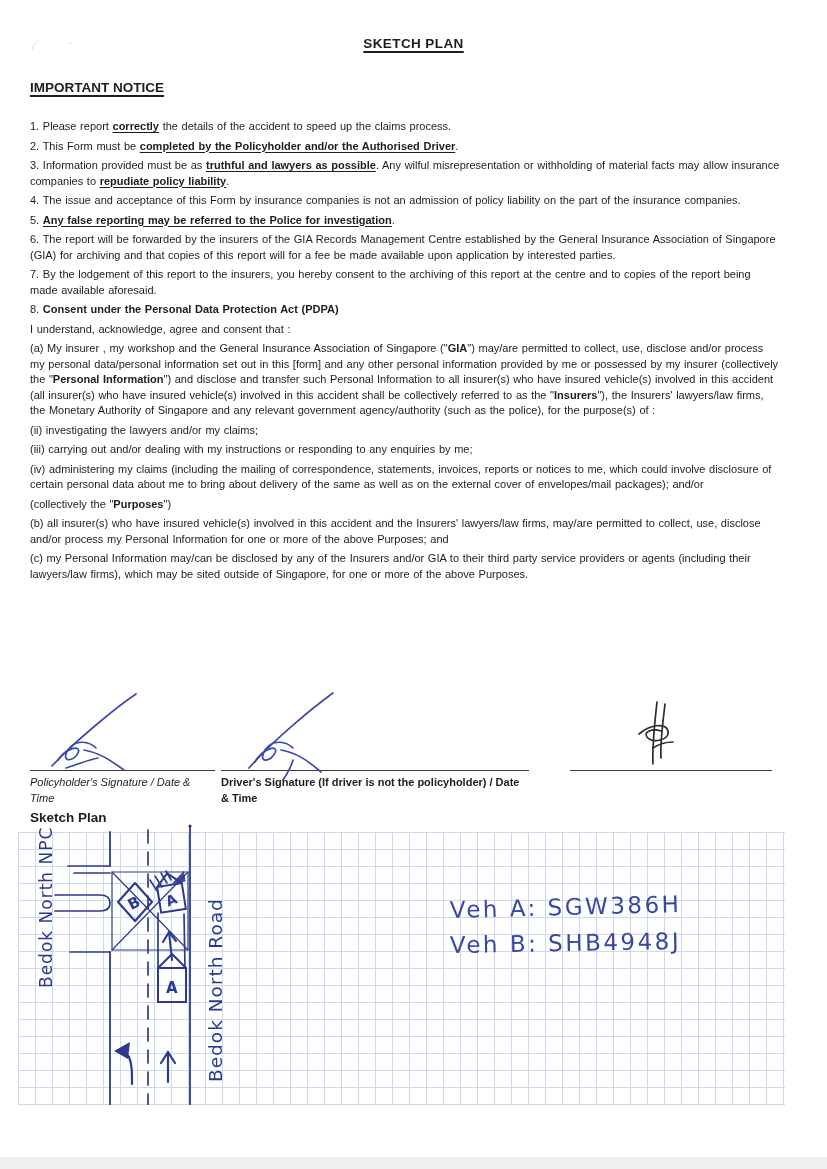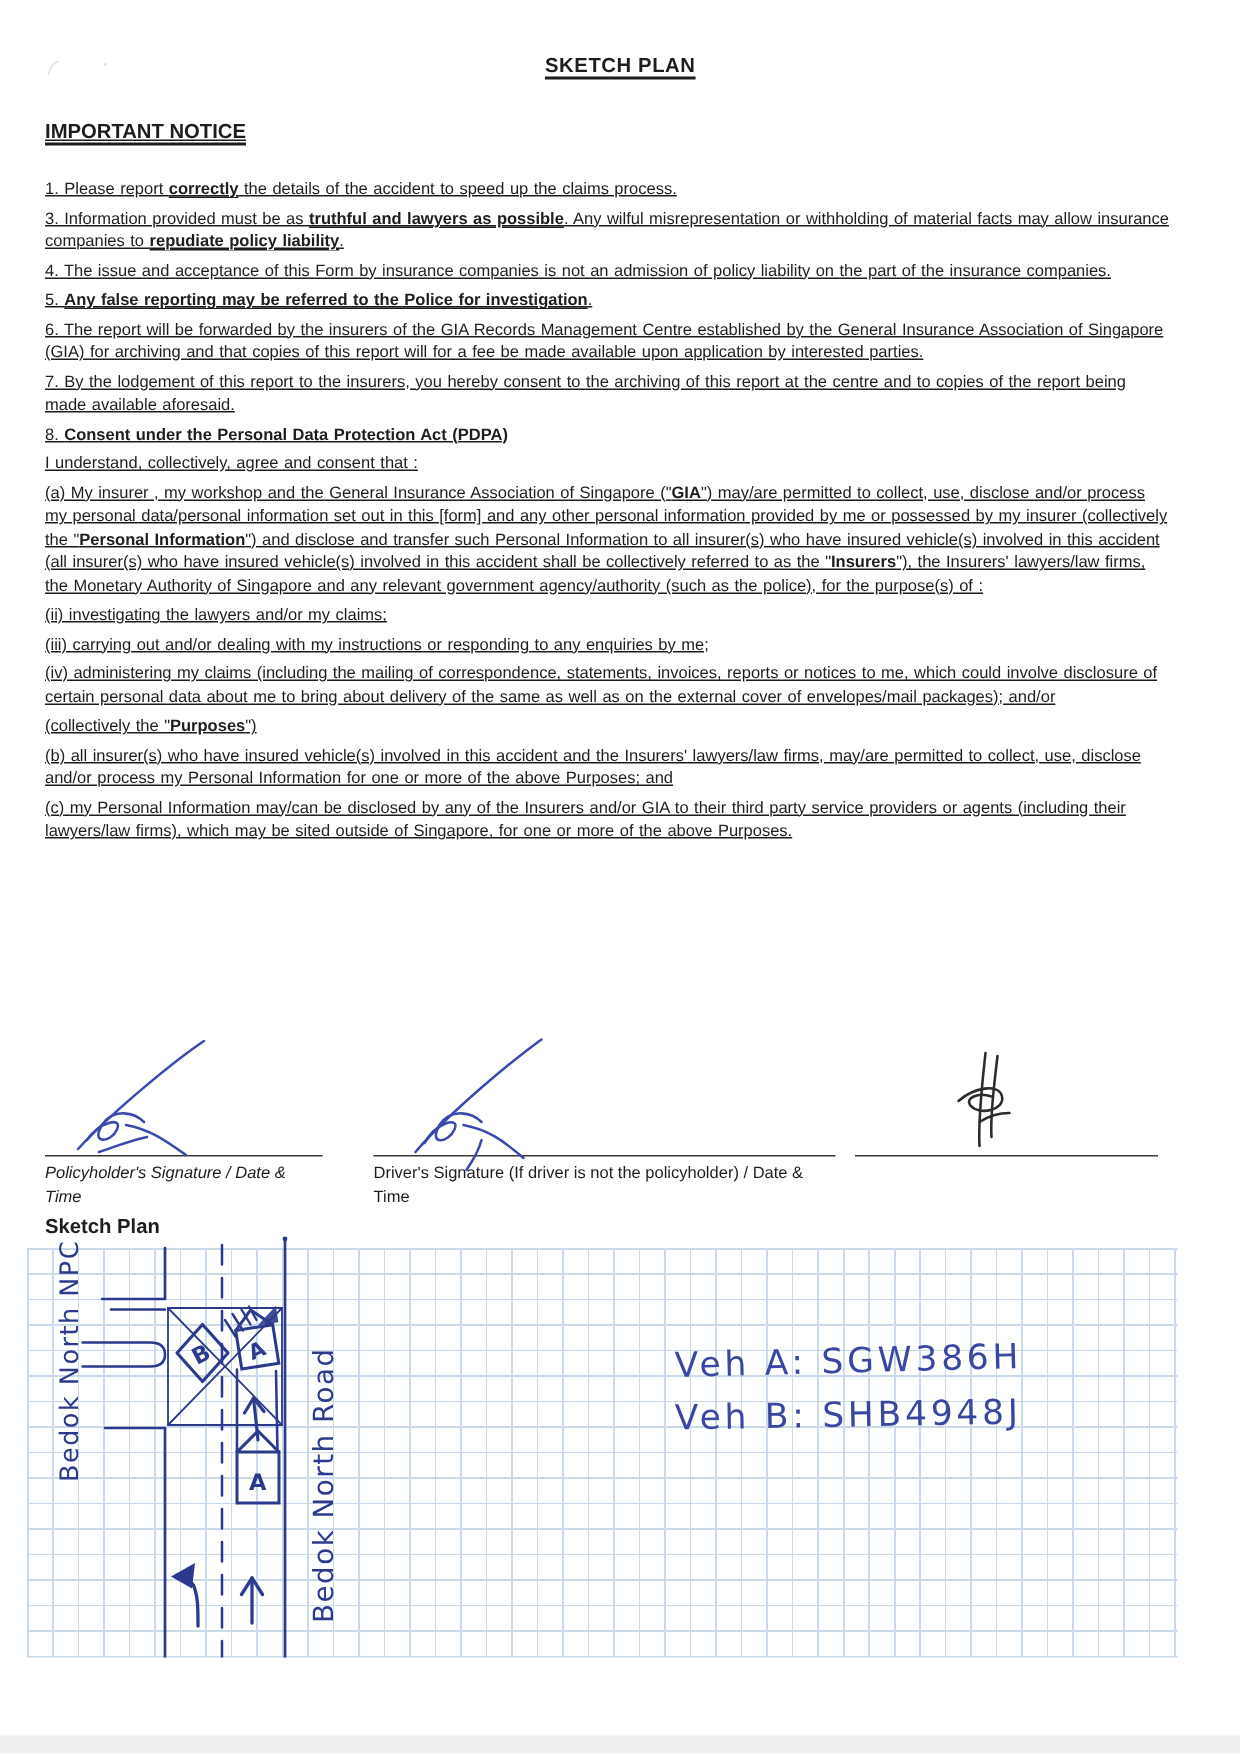--- a/index.html
+++ b/index.html
@@ -8,34 +8,34 @@
     background:#ffffff;
     font-family:"Liberation Sans","DejaVu Sans",sans-serif;
     color:#1d1d1f;
   }
   .page-title{
     position:absolute;top:36px;left:0;width:100%;text-align:center;
     font-size:13.5px;font-weight:bold;letter-spacing:.4px;
   }
   .page-title span{text-decoration:underline;text-decoration-thickness:1.5px;text-underline-offset:3px;}
   .scan-mark{position:absolute;left:28px;top:38px;opacity:.55;}
-  .notice-block{position:absolute;left:30px;right:46px;top:80px;text-decoration:underline;}
+  .notice-block{position:absolute;left:30px;right:46px;top:80px;}
   .notice-heading{
     font-size:13.5px;font-weight:bold;margin:0 0 24px 0;
     text-decoration:underline;text-decoration-thickness:1.5px;text-underline-offset:3px;
   }
   .para{margin:0 0 4px 0;font-size:11px;line-height:15.5px;word-spacing:.6px;}
   .s-bu{font-weight:bold;text-decoration:underline;text-underline-offset:2px;margin-top:44px;}
   .s-b{font-weight:bold;}
   .sig-col{position:absolute;top:692px;}
   .sig-col .sigline{border-top:1.6px solid #3a3a3a;margin-top:78px;}
   .sig-col .siglabel{font-size:11px;line-height:15.5px;margin-top:4px;}
   .sig-col svg{position:absolute;top:0;}
   #sig1{left:30px;width:185px;font-style:italic;}
-  #sig2{left:249px;width:308px;}
+  #sig2{left:221px;width:308px;font-weight:bold;}
   #sig3{left:570px;width:202px;}
   .sketch-heading{position:absolute;left:30px;top:810px;font-size:13.5px;font-weight:bold;}
   .grid-paper{
     position:absolute;left:18px;top:832px;width:767px;height:273px;
     background-color:#ffffff;
     background-image:
       repeating-linear-gradient(to right,#cbdaea 0,#cbdaea 1px,transparent 1px,transparent 17px),
       repeating-linear-gradient(to bottom,#cbdaea 0,#cbdaea 1px,transparent 1px,transparent 17px);
   }
   .sketch-svg{position:absolute;left:18px;top:818px;width:767px;height:287px;}
@@ -51,27 +51,28 @@
 </svg>
 
 <div class="page-title">
   <span>SKETCH PLAN</span>
 </div>
 
 <div class="notice-block">
   <p class="notice-heading">IMPORTANT NOTICE</p>
   <div>
       <p class="para"><span>1. Please report </span><span class="s-bu">correctly</span><span> the details of the accident to speed up the claims process.</span></p>
+      <p class="para"><span>2. This Form must be </span><span class="s-bu">completed by the Policyholder and/or the Authorised Driver</span><span>.</span></p>
       <p class="para"><span>3. Information provided must be as </span><span class="s-bu">truthful and lawyers as possible</span><span>. Any wilful misrepresentation or withholding of material facts may allow insurance companies to </span><span class="s-bu">repudiate policy liability</span><span>.</span></p>
       <p class="para"><span>4. The issue and acceptance of this Form by insurance companies is not an admission of policy liability on the part of the insurance companies.</span></p>
       <p class="para"><span>5. </span><span class="s-bu">Any false reporting may be referred to the Police for investigation</span><span>.</span></p>
       <p class="para"><span>6. The report will be forwarded by the insurers of the GIA Records Management Centre established by the General Insurance Association of Singapore (GIA) for archiving and that copies of this report will for a fee be made available upon application by interested parties.</span></p>
       <p class="para"><span>7. By the lodgement of this report to the insurers, you hereby consent to the archiving of this report at the centre and to copies of the report being made available aforesaid.</span></p>
       <p class="para"><span>8. </span><span class="s-b">Consent under the Personal Data Protection Act (PDPA)</span></p>
-      <p class="para"><span>I understand, collectively, agree and consent that :</span></p>
+      <p class="para"><span>I understand, acknowledge, agree and consent that :</span></p>
       <p class="para"><span>(a) My insurer , my workshop and the General Insurance Association of Singapore ("</span><span class="s-b">GIA</span><span>") may/are permitted to collect, use, disclose and/or process my personal data/personal information set out in this [form] and any other personal information provided by me or possessed by my insurer (collectively the "</span><span class="s-b">Personal Information</span><span>") and disclose and transfer such Personal Information to all insurer(s) who have insured vehicle(s) involved in this accident (all insurer(s) who have insured vehicle(s) involved in this accident shall be collectively referred to as the "</span><span class="s-b">Insurers</span><span>"), the Insurers' lawyers/law firms, the Monetary Authority of Singapore and any relevant government agency/authority (such as the police), for the purpose(s) of :</span></p>
       <p class="para"><span>(ii) investigating the lawyers and/or my claims;</span></p>
       <p class="para"><span>(iii) carrying out and/or dealing with my instructions or responding to any enquiries by me;</span></p>
       <p class="para"><span>(iv) administering my claims (including the mailing of correspondence, statements, invoices, reports or notices to me, which could involve disclosure of certain personal data about me to bring about delivery of the same as well as on the external cover of envelopes/mail packages); and/or</span></p>
       <p class="para"><span>(collectively the "</span><span class="s-b">Purposes</span><span>")</span></p>
       <p class="para"><span>(b) all insurer(s) who have insured vehicle(s) involved in this accident and the Insurers' lawyers/law firms, may/are permitted to collect, use, disclose and/or process my Personal Information for one or more of the above Purposes; and</span></p>
       <p class="para"><span>(c) my Personal Information may/can be disclosed by any of the Insurers and/or GIA to their third party service providers or agents (including their lawyers/law firms), which may be sited outside of Singapore, for one or more of the above Purposes.</span></p>
     </div>
 </div>
 

